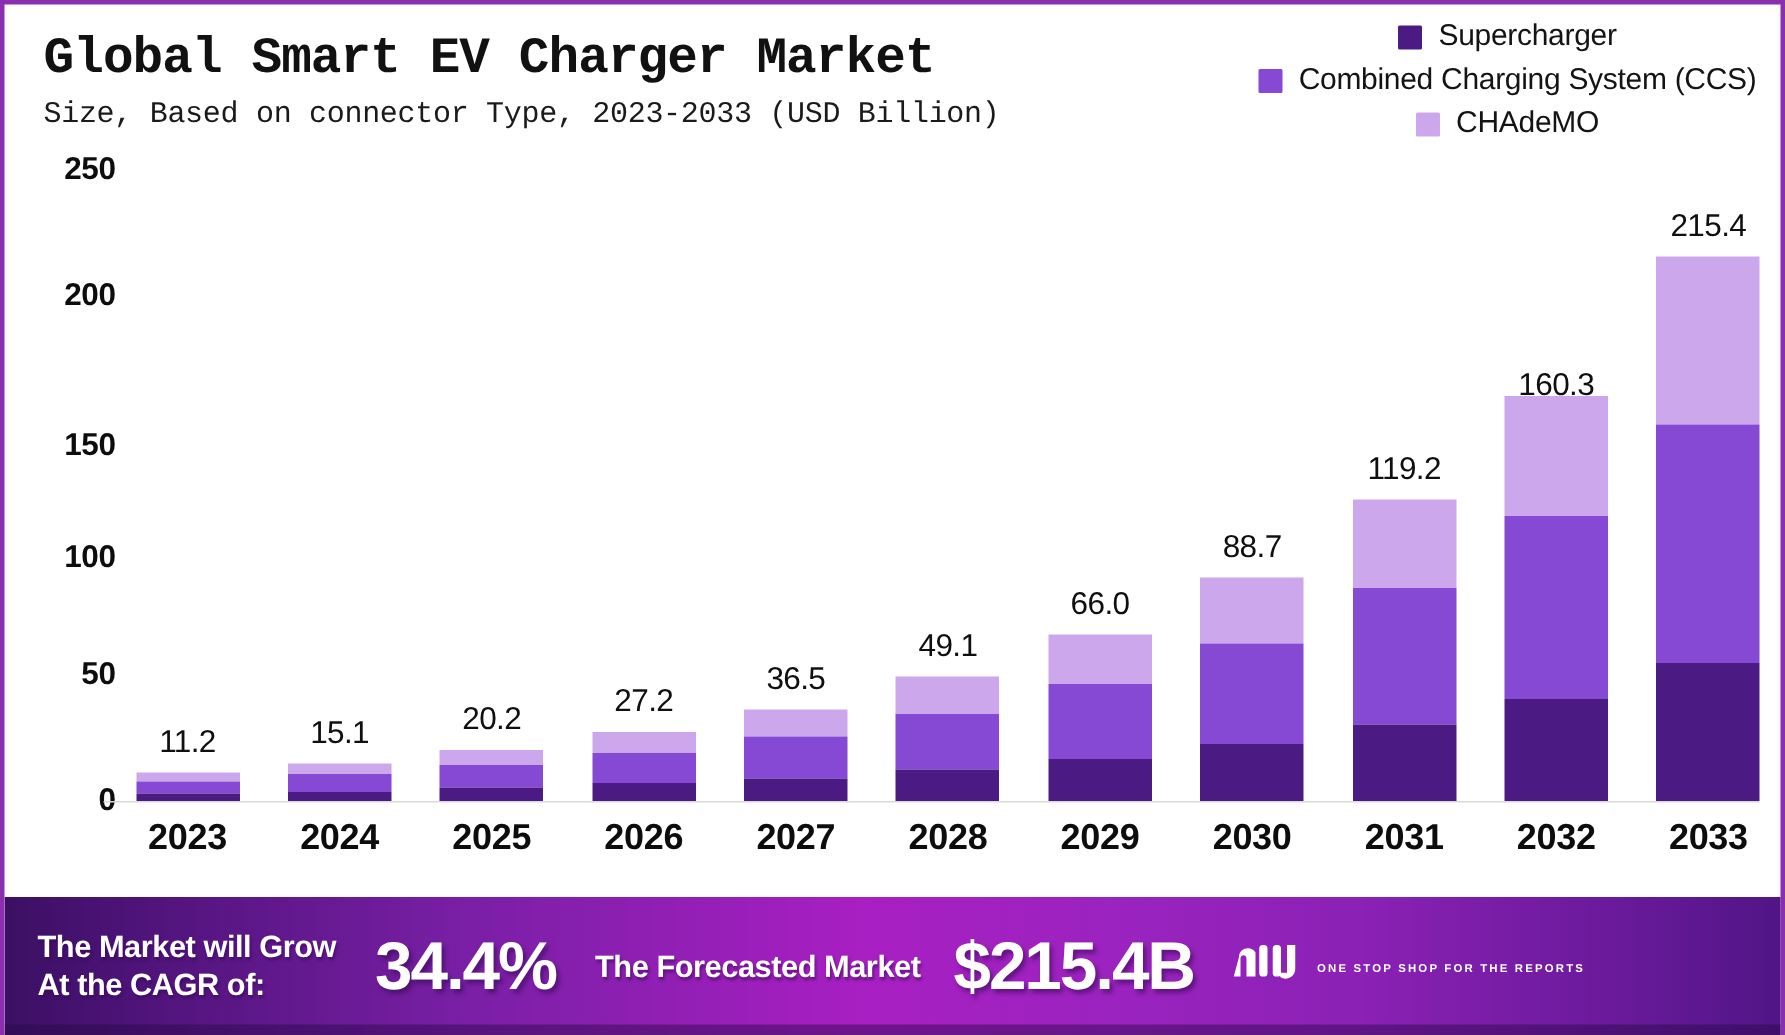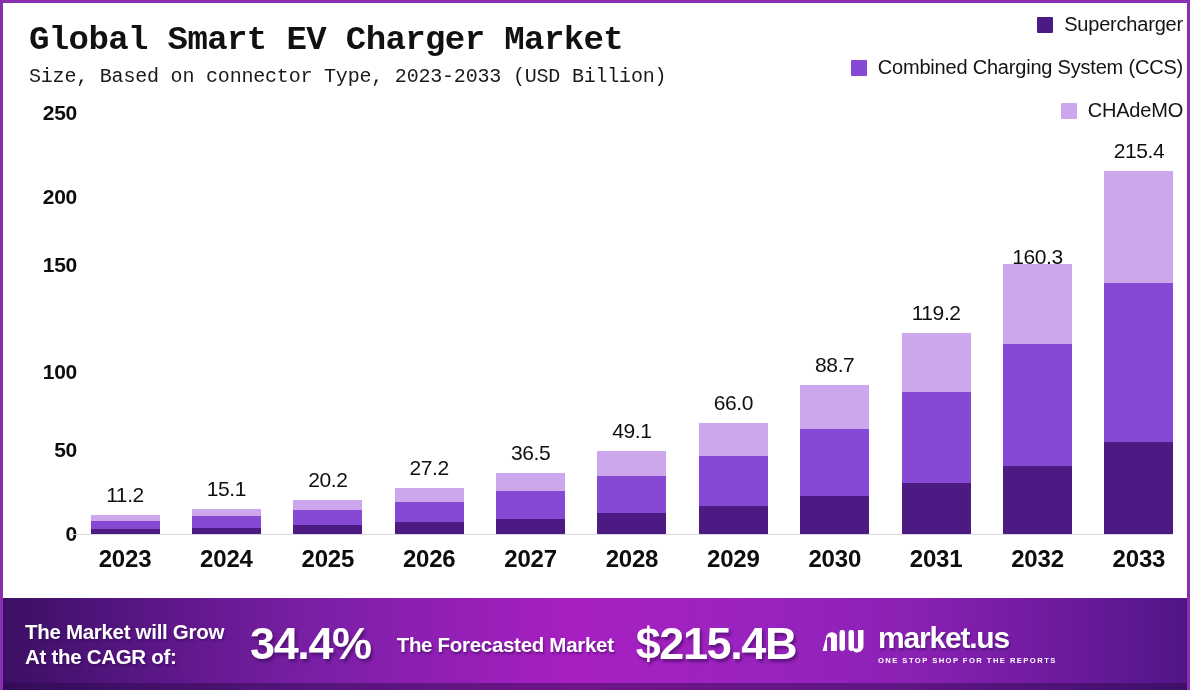--- a/index.html
+++ b/index.html
@@ -39,25 +39,25 @@
     font-size: 20px;
     font-weight: 400;
     color: #1a1a1a;
     letter-spacing: -0.2px;
     white-space: nowrap;
   }
 
   
   .legend {
     position: absolute;
-    right: 4px; top: 10px;
+    right: 16px; top: 10px;
     display: flex;
     flex-direction: column;
-    align-items: flex-end;
-    gap: 20px;
+    align-items: center;
+    gap: 6px;
   }
   .legend-item {
     display: flex;
     align-items: center;
     gap: 11px;
   }
   .legend-swatch {
     width: 16px; height: 16px;
     flex: 0 0 auto;
     border-radius: 1px;
@@ -246,21 +246,21 @@
       <span class="legend-swatch" style="background:#cda7ec"></span>
       <span class="legend-label">CHAdeMO</span>
     </div>
   </div>
 
   <div class="plot">
     <div class="y-axis" id="y-axis">
         <div class="y-tick" style="top: 421px;">0</div>
         <div class="y-tick" style="top: 336.8px;">50</div>
         <div class="y-tick" style="top: 259px;">100</div>
-        <div class="y-tick" style="top: 152px; text-align: center;">150</div>
+        <div class="y-tick" style="top: 184px; text-align: center;">150</div>
         <div class="y-tick" style="top: 84.2px;">200</div>
         <div class="y-tick" style="top: 0px;">250</div>
       </div>
     <div class="axis-line" id="axis-line" style="top: 421px;"></div>
     <div class="bars" id="bars">
         <div class="bar-col">
           <div class="bar-total" style="bottom: 26.8608px;">11.2</div>
           <div class="bar-stack" style="height: 18.8608px;">
             <div class="seg seg-light" style="height: 5.5572px; background: rgb(205, 167, 236);"></div>
             <div class="seg seg-medium" style="height: 8.5884px; background: rgb(134, 73, 212);"></div>
@@ -378,18 +378,17 @@
       <div class="footer-value" id="forecast-value">$215.4B</div>
     </div>
     <div class="logo">
       <svg class="logo-mark" viewBox="0 0 46 34">
         <path d="M4 11 C4 5, 12 3, 15 8 L15 24 L9 24 L9 12 C9 9, 5 9, 5 12 L5 24 L0.5 24 Z" fill="#ffffff"></path>
         <rect x="17.5" y="3" width="5.5" height="21" rx="2.4" fill="#ffffff"></rect>
         <rect x="26.5" y="3" width="5.5" height="21" rx="2.4" fill="#ffffff"></rect>
         <path d="M36 3 L41.5 3 L41.5 19 C41.5 26, 31 28, 30.5 21.5 L35.8 21.5 C36 23.6, 36 22, 36 20 Z" fill="#ffffff"></path>
       </svg>
       <div class="logo-text-wrap">
-        <div class="logo-word">market.us</div>
         <div class="logo-tagline">ONE STOP SHOP FOR THE REPORTS</div>
       </div>
     </div>
   </div>
 </div>
 
 </body></html>

